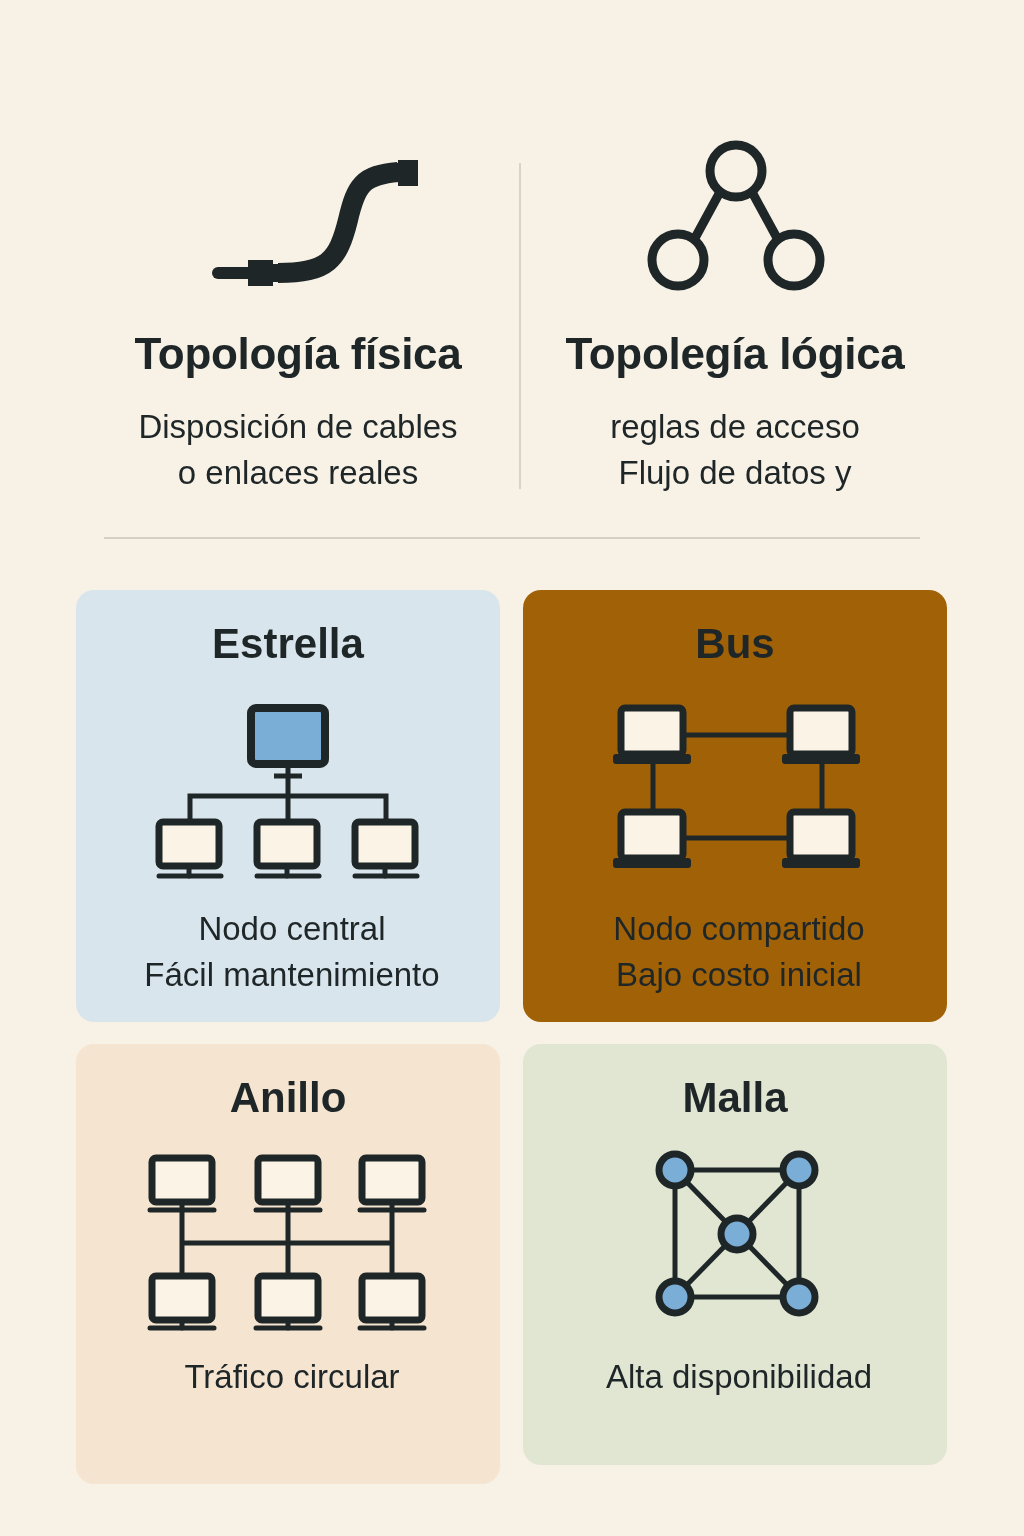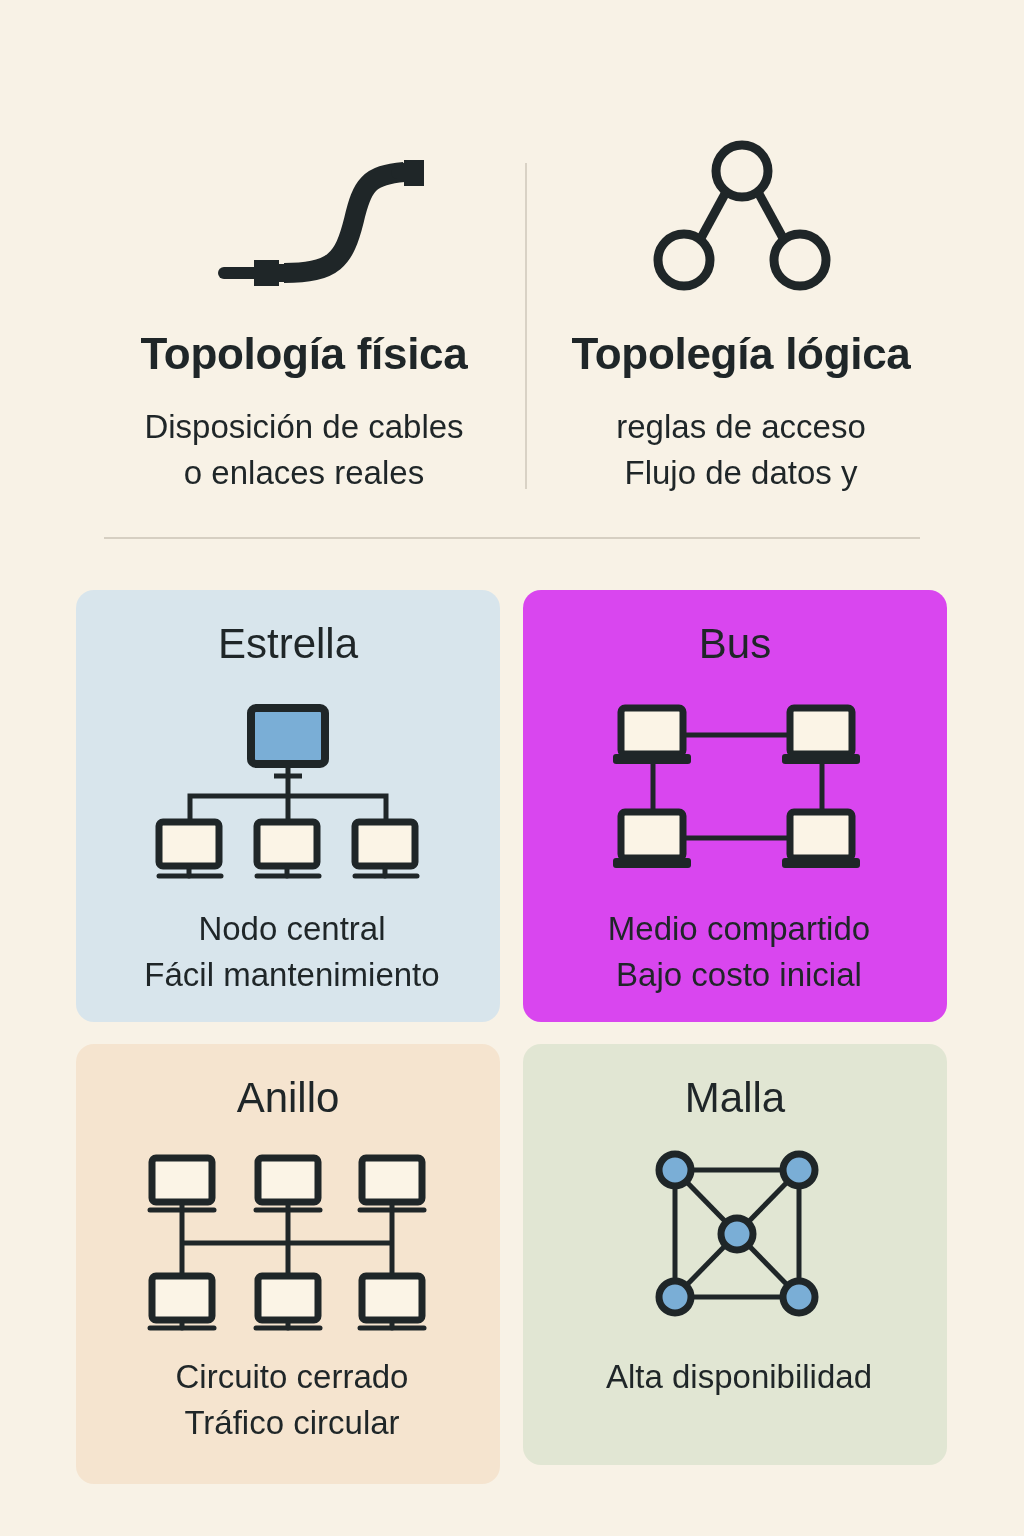--- a/index.html
+++ b/index.html
@@ -4,37 +4,37 @@
 <style>
   * { box-sizing: border-box; margin: 0; padding: 0; }
   html, body { width: 1024px; height: 1536px; }
   body {
     background: #f8f2e6;
     font-family: "Liberation Sans", "DejaVu Sans", sans-serif;
     color: #1f2628;
     position: relative;
     overflow: hidden;
   }
-  .top-section { position: absolute; left: 14px; top: 0; width: 928px; height: 540px; }
+  .top-section { position: absolute; left: 8px; top: 0; width: 928px; height: 540px; }
   .top-col { position: absolute; top: 130px; width: 440px; text-align: center; }
   .top-col.left { left: 70px; }
   .top-col.right { left: 507px; }
   .top-icon { display: block; margin: 0 auto; }
   .top-title {
     font-weight: 700; font-size: 44px; letter-spacing: -0.3px;
     margin-top: 30px; line-height: 1.1;
   }
   .top-desc { font-size: 33px; line-height: 46px; margin-top: 26px; }
   .vdivider { position: absolute; left: 511px; top: 163px; width: 2px; height: 326px; background: #d9d2c5; }
   .hdivider { position: absolute; left: 104px; top: 537px; width: 816px; height: 2px; background: #d6cfc2; }
 
   .card {
     position: absolute; width: 424px; border-radius: 18px; text-align: center;
   }
-  .card-title { font-weight: 400; font-size: 42px; position: absolute; left: 0; right: 0; top: 30px; }
+  .card-title { font-weight: 700; font-size: 42px; position: absolute; left: 0; right: 0; top: 30px; }
   .card-svg { position: absolute; left: 0; top: 100px; }
   .card-desc { position: absolute; left: 0; right: 0; font-size: 33px; line-height: 46px; padding-left: 8px; }
 </style>
 </head>
 <body>
 
 <div class="top-section">
   <div class="top-col left">
     <svg class="top-icon" width="240" height="170" viewBox="0 0 240 170">
       <path d="M40 143 L70 143" stroke="#1f2628" stroke-width="12" stroke-linecap="round" fill="none"></path>
@@ -92,42 +92,42 @@
       <line x1="309" y1="176" x2="309" y2="186"></line>
         <line x1="279" y1="186" x2="341" y2="186"></line>
     </g>
   </svg>
   <div class="card-desc" style="top:316px">
     <div>Nodo central</div>
     <div>Fácil mantenimiento</div>
   </div>
 </div>
 
-<div class="card" style="left:523px; top:590px; height:432px; background:#d946ef;">
+<div class="card" style="left:523px; top:590px; height:432px; background:#a16207;">
   <div class="card-title">Bus</div>
   <svg class="card-svg" width="424" height="200" viewBox="0 0 424 200">
     <line x1="160" y1="45" x2="265" y2="45" stroke="#1f2628" stroke-width="5"></line>
     <line x1="160" y1="148" x2="265" y2="148" stroke="#1f2628" stroke-width="5"></line>
     <line x1="130" y1="72" x2="130" y2="120" stroke="#1f2628" stroke-width="5"></line>
     <line x1="299" y1="72" x2="299" y2="120" stroke="#1f2628" stroke-width="5"></line>
     <g fill="#fbf4e6" stroke="#1f2628" stroke-width="7">
       <rect x="98" y="18" width="62" height="46" rx="4"></rect>
       <rect x="267" y="18" width="62" height="46" rx="4"></rect>
       <rect x="98" y="122" width="62" height="46" rx="4"></rect>
       <rect x="267" y="122" width="62" height="46" rx="4"></rect>
     </g>
     <g fill="#1f2628">
       <rect x="90" y="64" width="78" height="10" rx="3"></rect>
       <rect x="259" y="64" width="78" height="10" rx="3"></rect>
       <rect x="90" y="168" width="78" height="10" rx="3"></rect>
       <rect x="259" y="168" width="78" height="10" rx="3"></rect>
     </g>
   </svg>
   <div class="card-desc" style="top:316px">
-    <div>Medio compartido</div>
+    <div>Nodo compartido</div>
     <div>Bajo costo inicial</div>
   </div>
 </div>
 
 <div class="card" style="left:76px; top:1044px; height:440px; background:#f5e4cf;">
   <div class="card-title">Anillo</div>
   <svg class="card-svg" width="424" height="200" viewBox="0 0 424 200">
     <g stroke="#1f2628" stroke-width="5">
       <line x1="106" y1="66" x2="106" y2="130"></line>
       <line x1="212" y1="66" x2="212" y2="130"></line>
@@ -151,21 +151,20 @@
         <line x1="284" y1="66" x2="348" y2="66"></line>
       <line x1="106" y1="176" x2="106" y2="184"></line>
         <line x1="74" y1="184" x2="138" y2="184"></line>
       <line x1="212" y1="176" x2="212" y2="184"></line>
         <line x1="180" y1="184" x2="244" y2="184"></line>
       <line x1="316" y1="176" x2="316" y2="184"></line>
         <line x1="284" y1="184" x2="348" y2="184"></line>
     </g>
   </svg>
   <div class="card-desc" style="top:310px">
-    <div>Circuito cerrado</div>
     <div>Tráfico circular</div>
   </div>
 </div>
 
 <div class="card" style="left:523px; top:1044px; height:421px; background:#e1e6d3;border-radius:18px;">
   <div class="card-title">Malla</div>
   <svg class="card-svg" width="424" height="200" viewBox="0 0 424 200">
     <g stroke="#1f2628" stroke-width="5">
       <line x1="152" y1="26" x2="276" y2="26"></line>
       <line x1="152" y1="153" x2="276" y2="153"></line>

